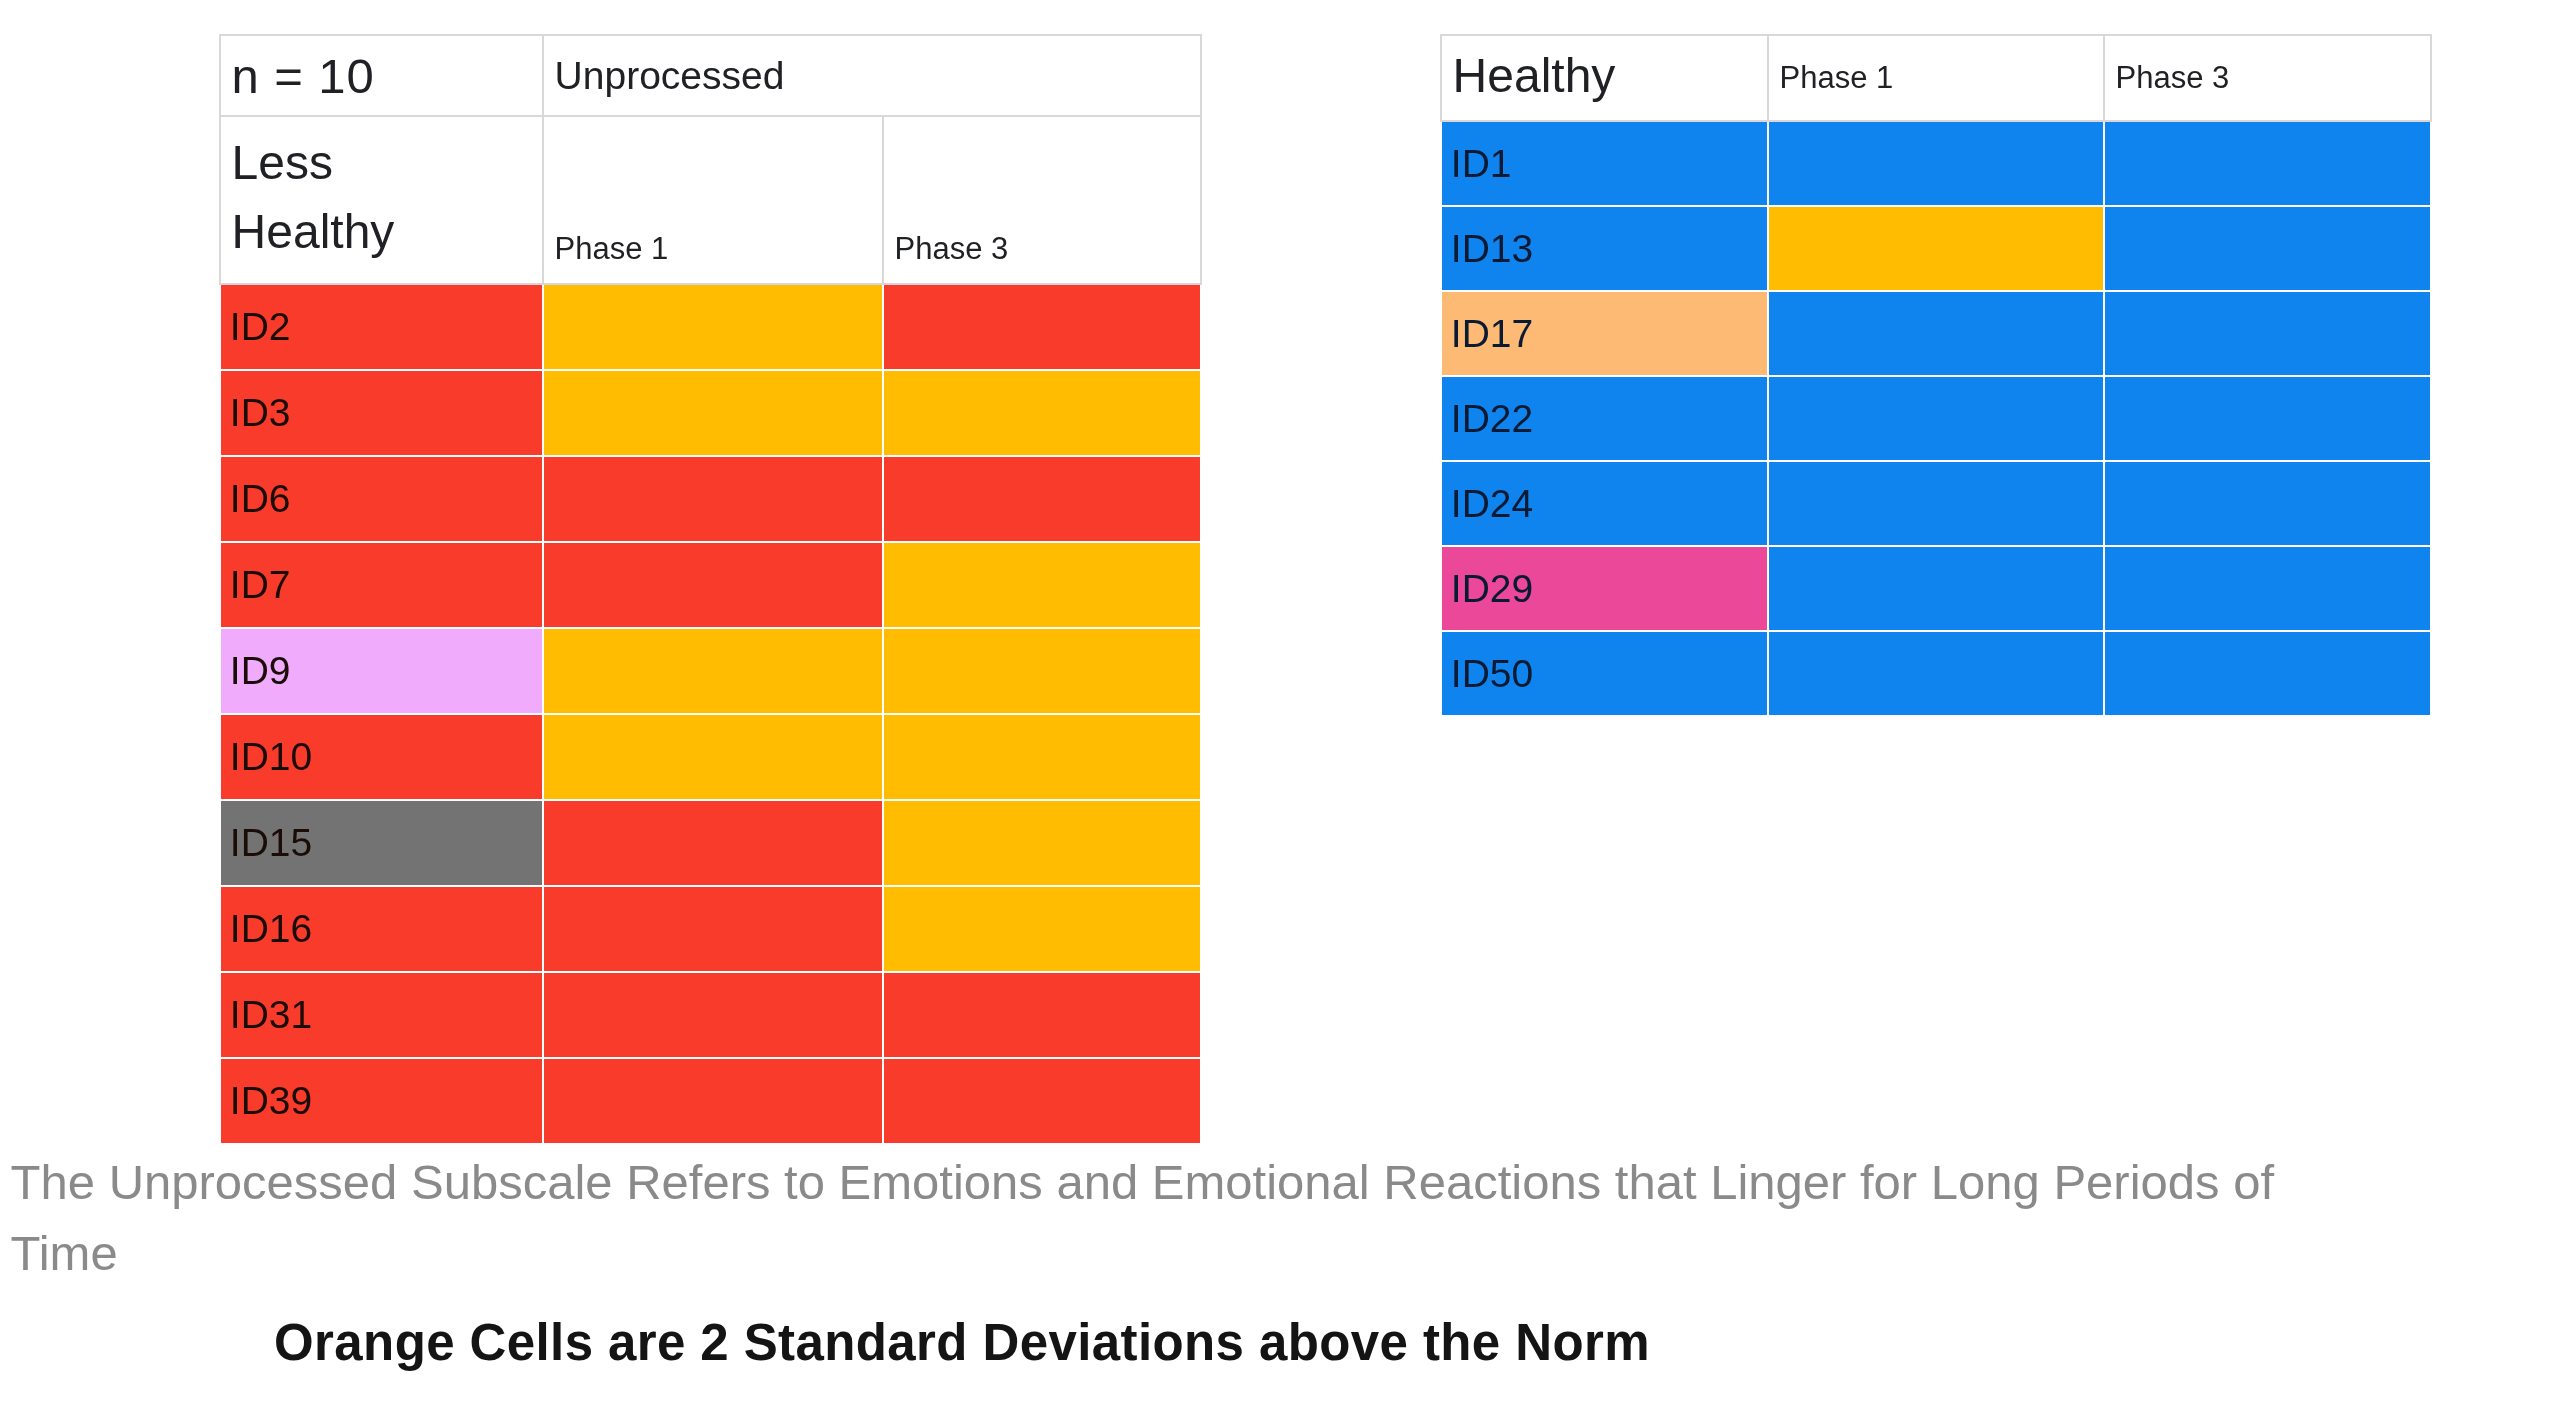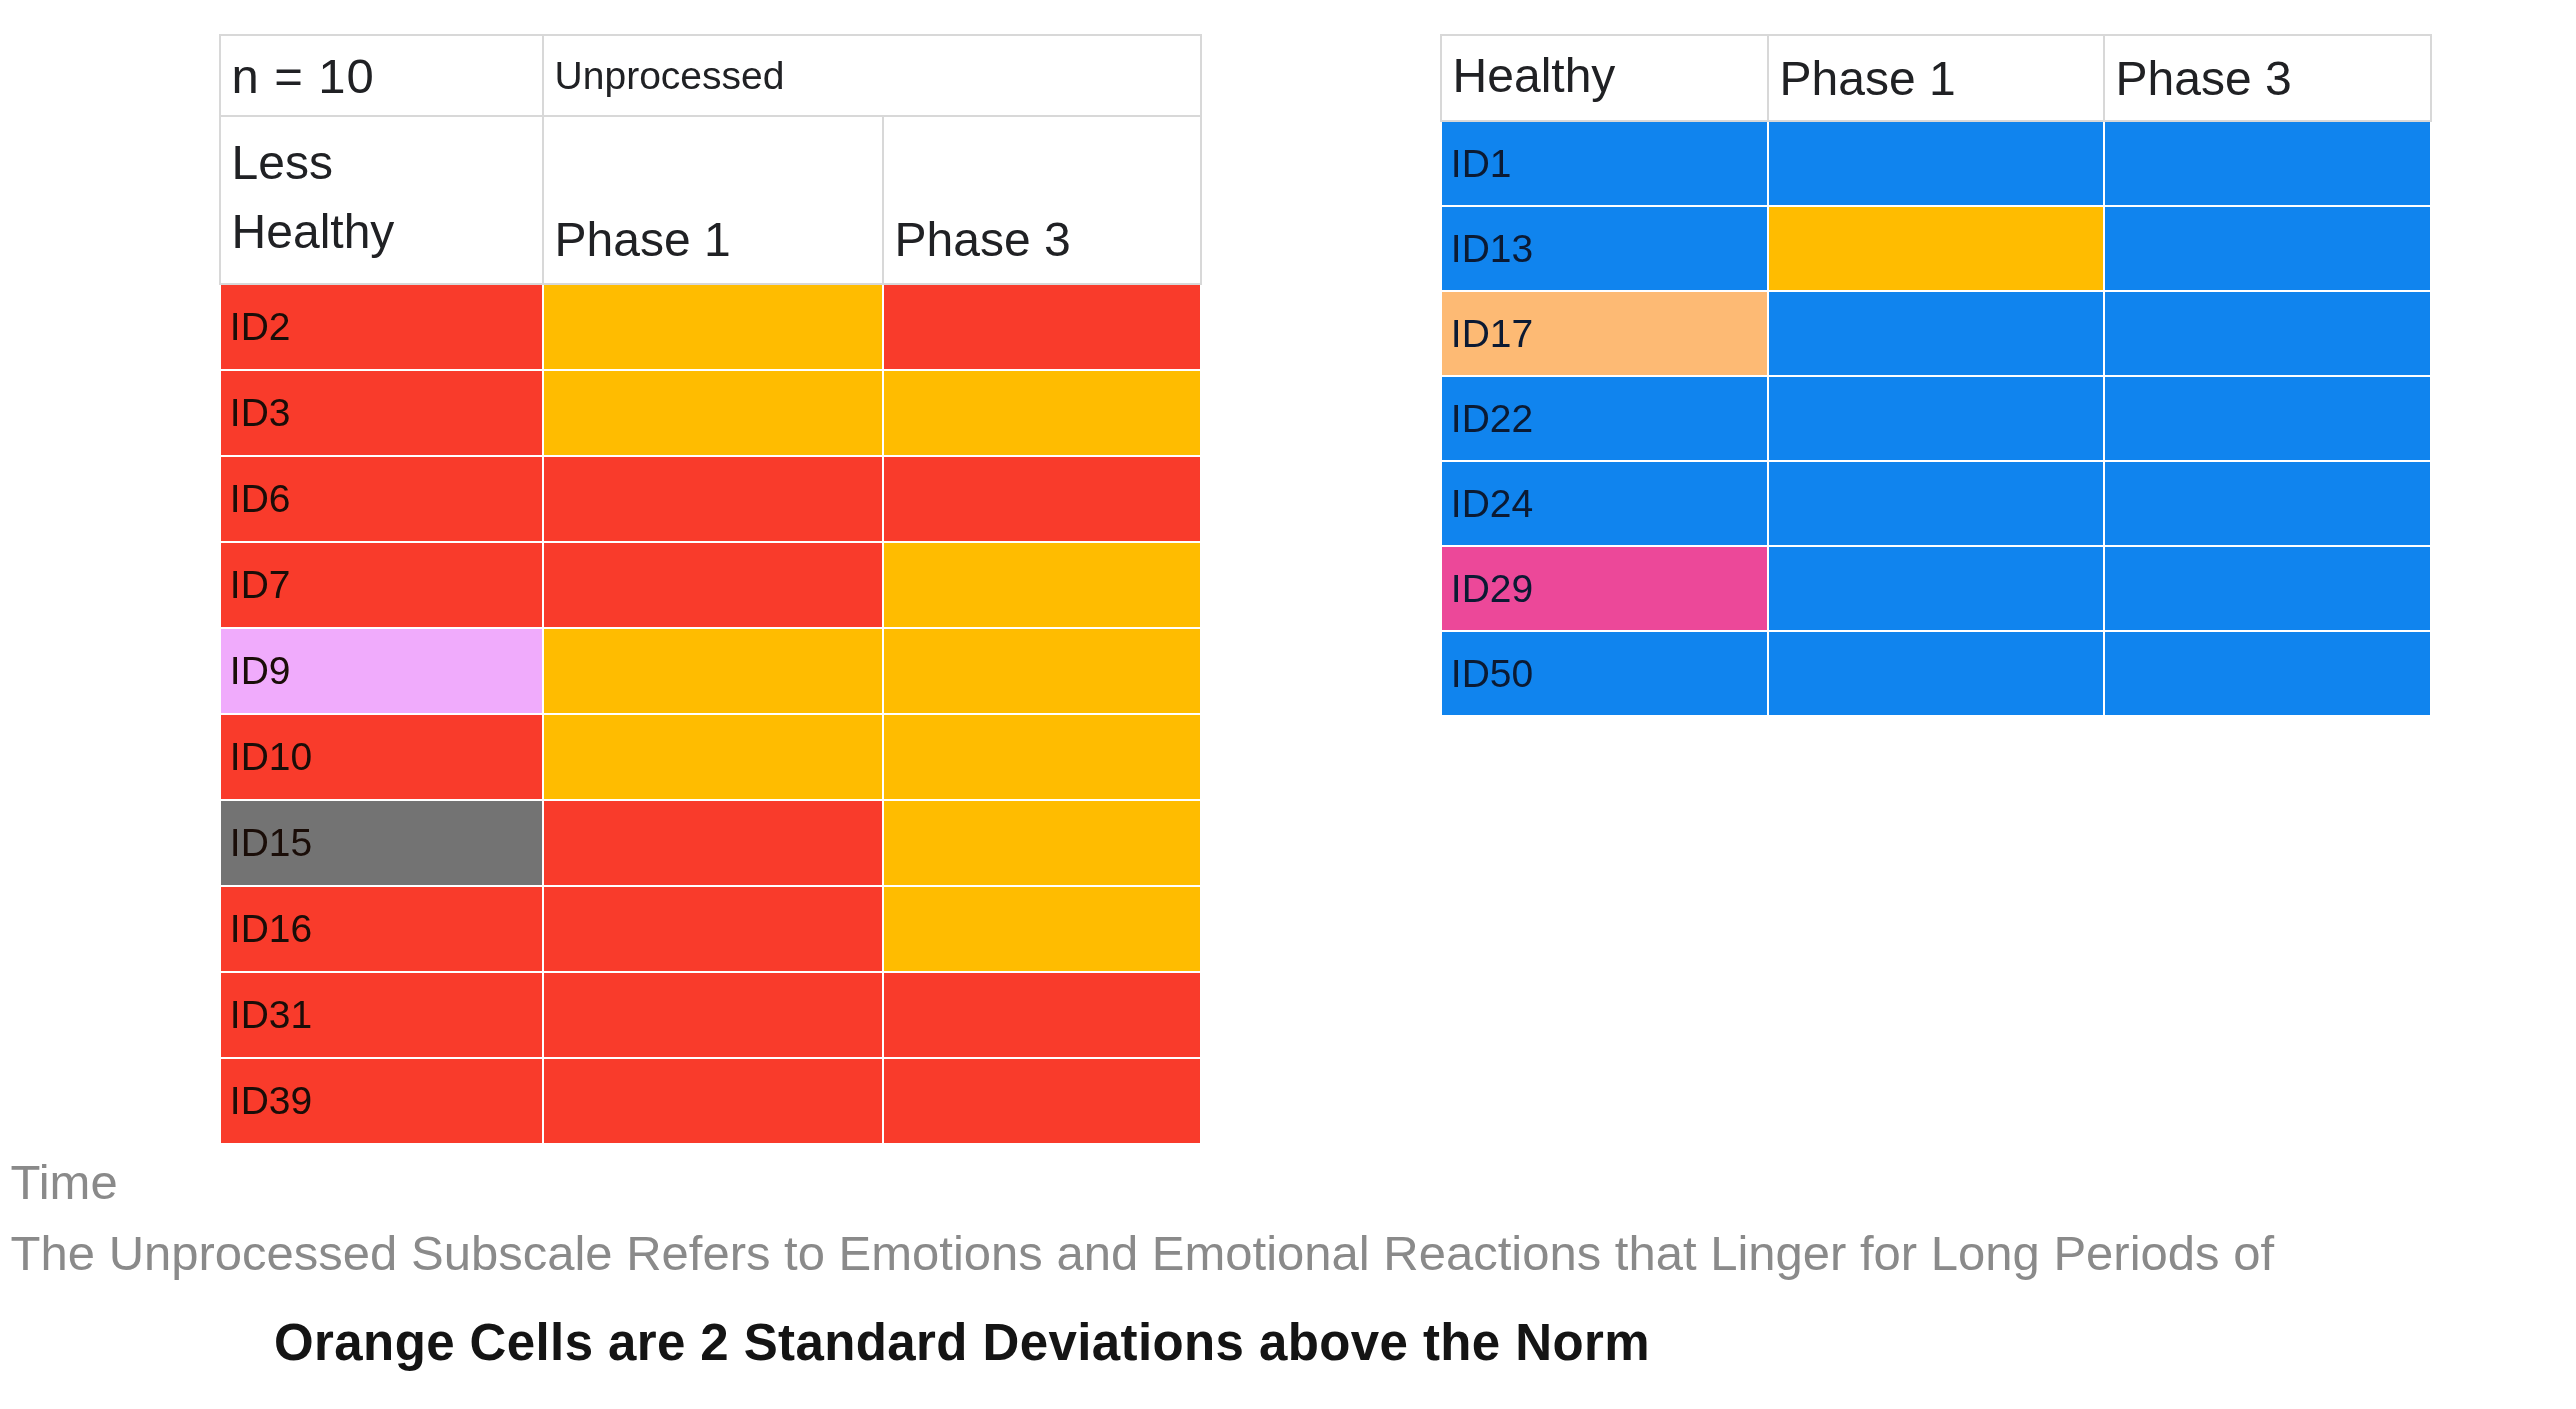--- a/index.html
+++ b/index.html
@@ -37,21 +37,21 @@
     font-weight: normal;
     text-align: left;
     color: #202124;
     padding: 0 0 0 10.6px;
     overflow: hidden;
   }
   .nlabel    { font-size: 49px; font-weight: 500; letter-spacing: 0.9px; }
   .center    { text-align: center; padding-left: 0; }
   .sublabel  { font-size: 39px; padding-left: 14px; }
   .grouplabel{ font-size: 48px; font-weight: 500; white-space: pre-line; line-height: 1.45; }
-  .phaselabel{ font-size: 48px; padding-left: 14px; margin-left: 41px; }
+  .phaselabel{ font-size: 31px; padding-left: 14px; margin-left: 41px; }
 
   .tbl-left .r2 th.hdr  { vertical-align: bottom; padding-bottom: 16px; }
   .tbl-right .r2 th.hdr { vertical-align: middle; }
   .tbl-right .r2 .grouplabel { padding-bottom: 5.3px; }
 
   td.cell {
     border: 2.7px solid #ffffff;
     font-size: 39px;
     color: #1a0d08;
     vertical-align: middle;
@@ -202,20 +202,20 @@
         </tr>
         <tr>
           <td class="cell" style="background-color: rgb(16, 132, 238);">ID50</td>
           <td class="cell" style="background-color: rgb(16, 132, 238);"></td>
           <td class="cell" style="background-color: rgb(16, 132, 238);"></td>
         </tr>
       </tbody>
   </table>
 
   <div class="caption">
+    <div>The Unprocessed Subscale Refers to Emotions and Emotional Reactions that Linger for Long Periods of</div>
     <div>Time</div>
-    <div>The Unprocessed Subscale Refers to Emotions and Emotional Reactions that Linger for Long Periods of</div>
   </div>
 
   <div class="footnote">Orange Cells are 2 Standard Deviations above the Norm</div>
 
 </div>
 
 
 </body></html>

